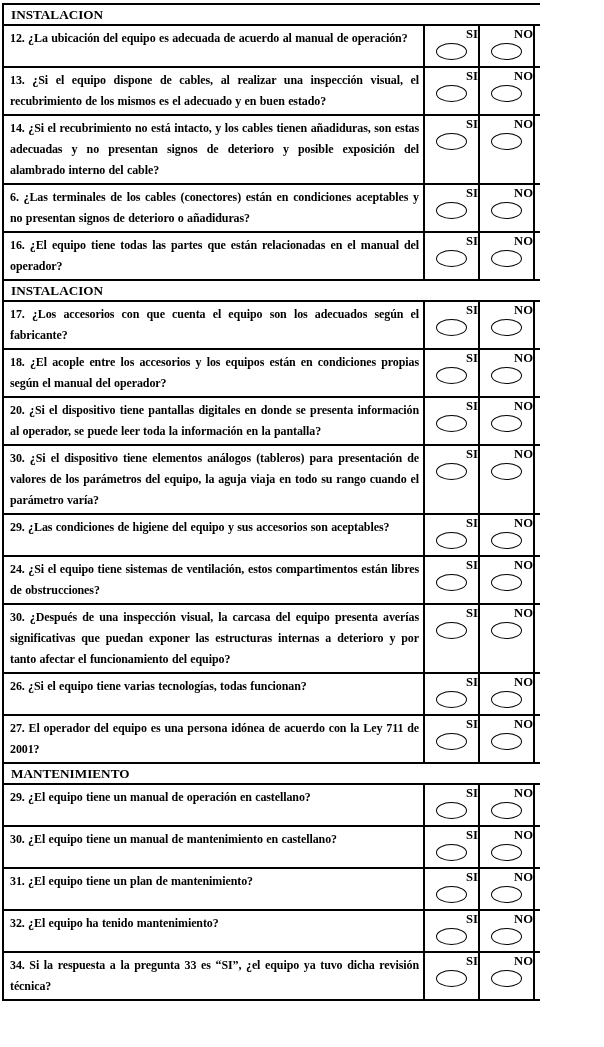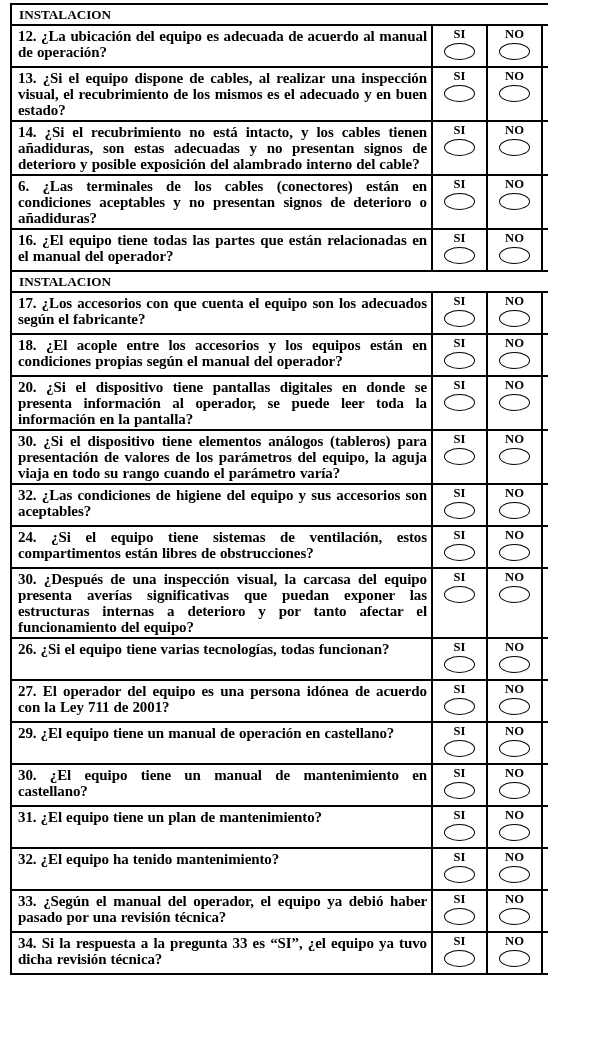--- a/index.html
+++ b/index.html
@@ -6,21 +6,20 @@
     margin: 0;
     padding: 0;
     background: #ffffff;
     width: 604px;
   }
   .page {
     width: 540px;
     height: 1047px;
     background: #ffffff;
     overflow: hidden;
-    padding-left: 8px;
   }
   table.checklist {
     border-collapse: collapse;
     table-layout: fixed;
     width: 600px;
     margin: 3px 0 0 2px;
     font-family: "Liberation Serif", "DejaVu Serif", serif;
     font-weight: bold;
     color: #000000;
   }
@@ -29,38 +28,39 @@
     overflow: hidden;
   }
   td.section-cell {
     font-size: 13.2px;
     line-height: 15px;
     padding: 2px 4px 2px 7px;
     text-align: left;
     vertical-align: middle;
   }
   td.q-cell {
-    font-size: 15px;
-    line-height: 16px;
+    font-size: 12px;
+    line-height: 21px;
     text-align: justify;
     vertical-align: top;
     padding: 2px 4px 2px 6px;
     letter-spacing: -0.1px;
     word-spacing: 0.5px;
   }
   td.a-cell {
     vertical-align: top;
     text-align: center;
     padding: 1px 0 2px 0;
   }
   .a-label {
     display: block;
     font-size: 12.6px;
     line-height: 14px;
     min-height: 14px;
+    text-align: right;
   }
   .oval {
     display: inline-block;
     width: 29px;
     height: 15px;
     border: 1.5px solid #000000;
     border-radius: 50%;
     margin-top: 2px;
     background: #ffffff;
     cursor: pointer;
@@ -133,21 +133,21 @@
           <td class="a-cell"><span class="a-label">NO</span><span class="oval"></span></td>
           <td class="a-cell na-col"><span class="a-label">N/A</span><span class="oval"></span></td>
         </tr>
         <tr>
           <td class="q-cell">30. ¿Si el dispositivo tiene elementos análogos (tableros) para presentación de valores de los parámetros del equipo, la aguja viaja en todo su rango cuando el parámetro varía?</td>
           <td class="a-cell"><span class="a-label">SI</span><span class="oval"></span></td>
           <td class="a-cell"><span class="a-label">NO</span><span class="oval"></span></td>
           <td class="a-cell na-col"><span class="a-label">N/A</span><span class="oval"></span></td>
         </tr>
         <tr>
-          <td class="q-cell">32. ¿Las condiciones de higiene del equipo y sus accesorios son aceptables?</td>
+          <td class="q-cell">29. ¿Las condiciones de higiene del equipo y sus accesorios son aceptables?</td>
           <td class="a-cell"><span class="a-label">SI</span><span class="oval"></span></td>
           <td class="a-cell"><span class="a-label">NO</span><span class="oval"></span></td>
           <td class="a-cell na-col"></td>
         </tr>
         <tr>
           <td class="q-cell">24. ¿Si el equipo tiene sistemas de ventilación, estos compartimentos están libres de obstrucciones?</td>
           <td class="a-cell"><span class="a-label">SI</span><span class="oval"></span></td>
           <td class="a-cell"><span class="a-label">NO</span><span class="oval"></span></td>
           <td class="a-cell na-col"><span class="a-label">N/A</span><span class="oval"></span></td>
         </tr>
@@ -163,45 +163,42 @@
           <td class="a-cell"><span class="a-label">NO</span><span class="oval"></span></td>
           <td class="a-cell na-col"><span class="a-label">N/A</span><span class="oval"></span></td>
         </tr>
         <tr>
           <td class="q-cell">27. El operador del equipo es una persona idónea de acuerdo con la Ley 711 de 2001?</td>
           <td class="a-cell"><span class="a-label">SI</span><span class="oval"></span></td>
           <td class="a-cell"><span class="a-label">NO</span><span class="oval"></span></td>
           <td class="a-cell na-col"></td>
         </tr>
         <tr>
+          <td colspan="4" class="section-cell">MANTENIMIENTO</td>
+        </tr>
+        <tr>
           <td class="q-cell">29. ¿El equipo tiene un manual de operación en castellano?</td>
           <td class="a-cell"><span class="a-label">SI</span><span class="oval"></span></td>
           <td class="a-cell"><span class="a-label">NO</span><span class="oval"></span></td>
           <td class="a-cell na-col"></td>
         </tr>
         <tr>
           <td class="q-cell">30. ¿El equipo tiene un manual de mantenimiento en castellano?</td>
           <td class="a-cell"><span class="a-label">SI</span><span class="oval"></span></td>
           <td class="a-cell"><span class="a-label">NO</span><span class="oval"></span></td>
           <td class="a-cell na-col"></td>
         </tr>
         <tr>
           <td class="q-cell">31. ¿El equipo tiene un plan de mantenimiento?</td>
           <td class="a-cell"><span class="a-label">SI</span><span class="oval"></span></td>
           <td class="a-cell"><span class="a-label">NO</span><span class="oval"></span></td>
           <td class="a-cell na-col"></td>
         </tr>
         <tr>
           <td class="q-cell">32. ¿El equipo ha tenido mantenimiento?</td>
-          <td class="a-cell"><span class="a-label">SI</span><span class="oval"></span></td>
-          <td class="a-cell"><span class="a-label">NO</span><span class="oval"></span></td>
-          <td class="a-cell na-col"></td>
-        </tr>
-        <tr>
-          <td class="q-cell">33. ¿Según el manual del operador, el equipo ya debió haber pasado por una revisión técnica?</td>
           <td class="a-cell"><span class="a-label">SI</span><span class="oval"></span></td>
           <td class="a-cell"><span class="a-label">NO</span><span class="oval"></span></td>
           <td class="a-cell na-col"></td>
         </tr>
         <tr>
           <td class="q-cell">34. Si la respuesta a la pregunta 33 es “SI”, ¿el equipo ya tuvo dicha revisión técnica?</td>
           <td class="a-cell"><span class="a-label">SI</span><span class="oval"></span></td>
           <td class="a-cell"><span class="a-label">NO</span><span class="oval"></span></td>
           <td class="a-cell na-col"></td>
         </tr>

